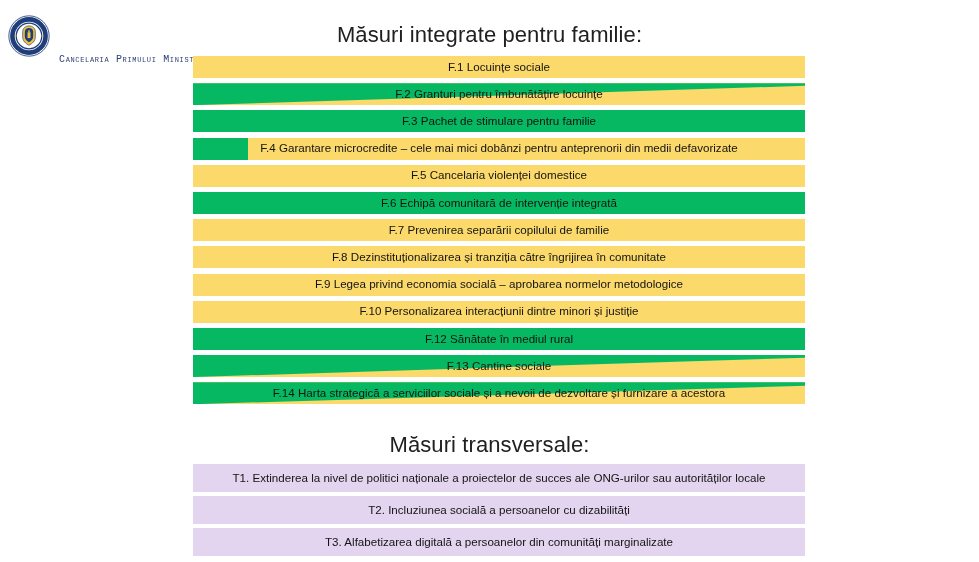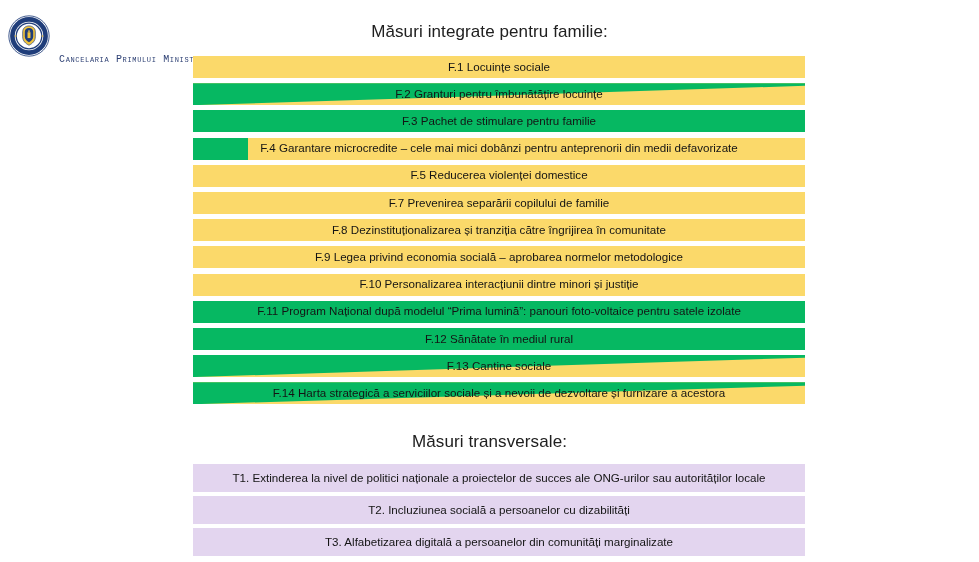--- a/index.html
+++ b/index.html
@@ -42,21 +42,21 @@
     text-transform: capitalize;
     margin-top: 48px;
   }
 
   
   .section-title {
     position: absolute;
     left: 0;
     width: 100%;
     text-align: center;
-    font-size: 17px;
+    font-size: 22px;
     color: #202020;
     letter-spacing: .1px;
   }
   #title-family   { top: 22px; }
   #title-transv   { top: 432px; }
 
   
   .bar-stack {
     position: absolute;
     left: 193px;
@@ -162,41 +162,41 @@
       <div class="fill-base fill-green"></div>
       <div class="bar-label">F.3 Pachet de stimulare pentru familie</div>
     </div>
     <div class="bar">
       <div class="fill-base fill-yellow"></div>
       <div class="fill-prog" style="width: 9%;"></div>
       <div class="bar-label">F.4 Garantare microcredite – cele mai mici dobânzi pentru anteprenorii din medii defavorizate</div>
     </div>
     <div class="bar">
       <div class="fill-base fill-yellow"></div>
-      <div class="bar-label">F.5 Reducerea violenței domestice</div>
+      <div class="bar-label">F.5 Cancelaria violenței domestice</div>
+    </div>
+    <div class="bar">
+      <div class="fill-base fill-green"></div>
+      <div class="bar-label">F.6 Echipă comunitară de intervenție integrată</div>
     </div>
     <div class="bar">
       <div class="fill-base fill-yellow"></div>
       <div class="bar-label">F.7 Prevenirea separării copilului de familie</div>
     </div>
     <div class="bar">
       <div class="fill-base fill-yellow"></div>
       <div class="bar-label">F.8 Dezinstituționalizarea și tranziția către îngrijirea în comunitate</div>
     </div>
     <div class="bar">
       <div class="fill-base fill-yellow"></div>
       <div class="bar-label">F.9 Legea privind economia socială – aprobarea normelor metodologice</div>
     </div>
     <div class="bar">
       <div class="fill-base fill-yellow"></div>
       <div class="bar-label">F.10 Personalizarea interacțiunii dintre minori și justiție</div>
-    </div>
-    <div class="bar">
-      <div class="fill-base fill-green"></div>
-      <div class="bar-label">F.11 Program Național după modelul “Prima lumină”: panouri foto-voltaice pentru satele izolate</div>
     </div>
     <div class="bar">
       <div class="fill-base fill-green"></div>
       <div class="bar-label">F.12 Sănătate în mediul rural</div>
     </div>
     <div class="bar">
       <div class="fill-base fill-yellow"></div>
       <div class="fill-wedge wedge-down"></div>
       <div class="bar-label">F.13 Cantine sociale</div>
     </div>

